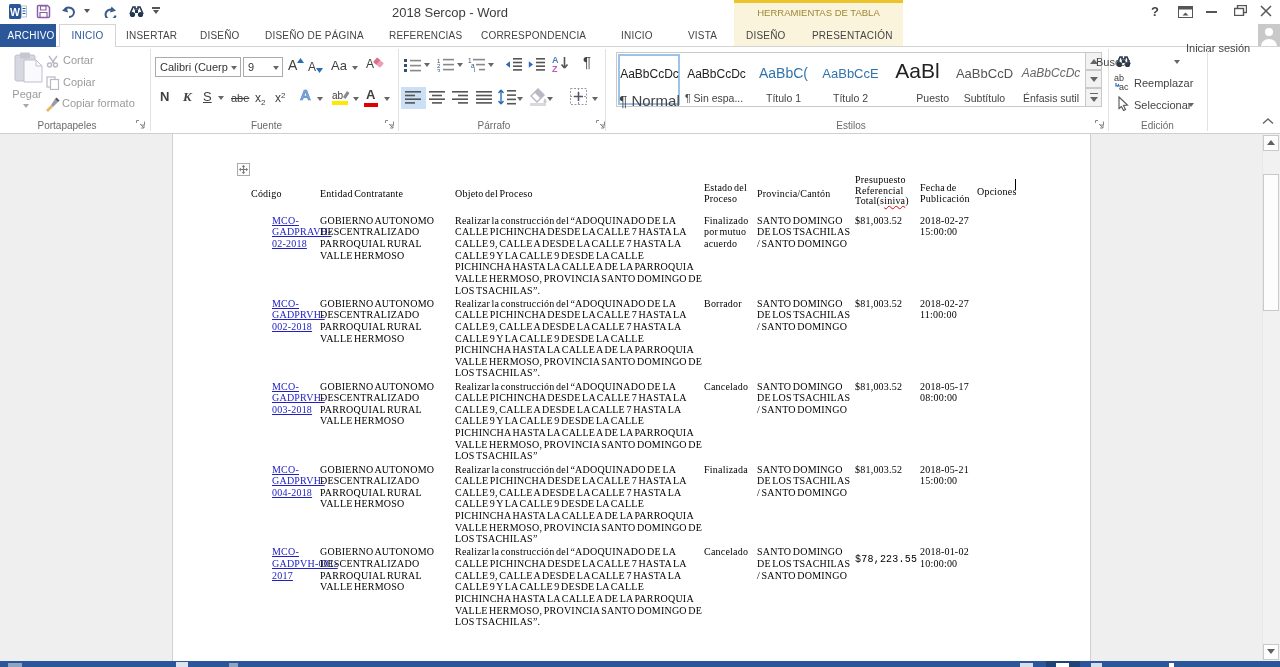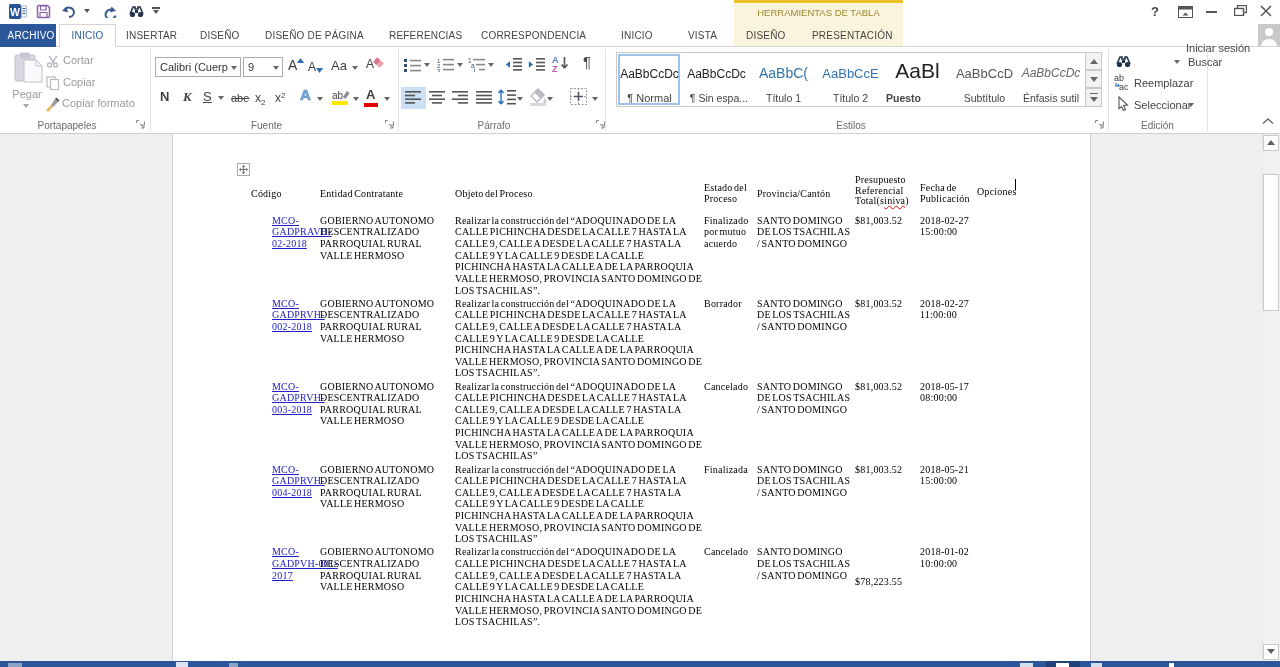--- a/index.html
+++ b/index.html
@@ -64,20 +64,21 @@
       <circle cx="4.5" cy="10.5" r="2.6" fill="#24364f"></circle>
       <circle cx="12.5" cy="10.5" r="2.6" fill="#24364f"></circle>
       <rect x="7" y="6" width="3" height="3" fill="#24364f"></rect>
     </svg>
   </div>
   <div class="abs" style="left:152px;top:7px;width:8px;height:1.5px;background:#555;"></div>
   <div class="abs" style="left:153px;top:10px;">
       <span class="dd" style="border-top-color:#555;"></span>
     </div>
 
+  <div class="abs" style="left:320px;top:5px;width:260px;height:15px;text-align:center;font-size:13px;color:#3c3c3c;">2018 Sercop - Word</div>
 
   <div class="abs" style="left:1151px;top:4px;font-size:13px;color:#444;font-weight:bold;">?</div>
   <div class="abs" style="left:1178px;top:6px;">
     <svg width="15" height="12">
       <rect x="0.5" y="0.5" width="14" height="11" fill="none" stroke="#555" stroke-width="1"></rect>
       <rect x="0.5" y="0.5" width="14" height="3" fill="#555"></rect>
       <path d="M7.5 9.5 l-3 3 h6 z" fill="#555" transform="translate(0,-3)"></path>
     </svg>
   </div>
   <div class="abs" style="left:1206px;top:11px;width:11px;height:2px;background:#555;"></div>
@@ -372,29 +373,29 @@
       <svg width="9" height="9">
         <path d="M0.5 3 V0.5 H3 M5 5 h3.5 v-3.5" fill="none" stroke="#888" stroke-width="1"></path>
         <path d="M4 4 l4 4 M8 8 v-3 M8 8 h-3" stroke="#888" stroke-width="1"></path>
       </svg>
     </div>
   </div>
   <div id="grp-estilos">
     <div class="abs" style="left:616px;top:52px;width:486px;height:55px;border:1px solid #c9c9c9;background:#fff;"></div>
     <div class="abs" style="left:618px;top:54px;width:62px;height:51px;border:2px solid #9ec3ea;background:#fff;"></div>
     <div class="abs" style="left:618px;top:67px;width:63px;text-align:center;font-size:12px;color:#222;white-space:nowrap;">AaBbCcDc</div>
-    <div class="abs" style="left:618px;top:91.5px;width:63px;text-align:center;font-size:11px;color:#444;">¶ Normal</div>
+    <div class="abs" style="left:618px;top:91.5px;width:63px;text-align:center;font-size:15px;color:#444;">¶ Normal</div>
     <div class="abs" style="left:685px;top:67px;width:63px;text-align:center;font-size:12px;color:#222;white-space:nowrap;">AaBbCcDc</div>
-    <div class="abs" style="left:685px;top:91.5px;width:63px;text-align:right;font-size:10.5px;color:#444;white-space:nowrap;">¶ Sin espa...</div>
+    <div class="abs" style="left:685px;top:91.5px;width:63px;text-align:left;font-size:10.5px;color:#444;white-space:nowrap;">¶ Sin espa...</div>
     <div class="abs" style="left:752px;top:64.5px;width:63px;text-align:center;font-size:14px;color:#3173ae;white-space:nowrap;">AaBbC(</div>
     <div class="abs" style="left:752px;top:91.5px;width:63px;text-align:center;font-size:10.5px;color:#444;">Título 1</div>
     <div class="abs" style="left:819px;top:66px;width:63px;text-align:center;font-size:13px;color:#3173ae;white-space:nowrap;">AaBbCcE</div>
     <div class="abs" style="left:819px;top:91.5px;width:63px;text-align:center;font-size:10.5px;color:#444;">Título 2</div>
     <div class="abs" style="left:886px;top:59px;width:63px;text-align:center;font-size:21px;color:#222;white-space:nowrap;">AaBl</div>
-    <div class="abs" style="left:886px;top:91.5px;width:63px;text-align:left;font-size:10.5px;color:#444;font-weight:bold;">Puesto</div>
+    <div class="abs" style="left:886px;top:91.5px;width:63px;text-align:right;font-size:10.5px;color:#444;">Puesto</div>
     <div class="abs" style="left:953px;top:66px;width:63px;text-align:center;font-size:13px;color:#555;white-space:nowrap;">AaBbCcD</div>
     <div class="abs" style="left:953px;top:91.5px;width:63px;text-align:center;font-size:10.5px;color:#444;">Subtítulo</div>
     <div class="abs" style="left:1018px;top:66px;width:66px;text-align:center;font-size:12px;color:#666;font-style:italic;white-space:nowrap;">AaBbCcDc</div>
     <div class="abs" style="left:1018px;top:91.5px;width:66px;text-align:center;font-size:10.5px;color:#444;white-space:nowrap;">Énfasis sutil</div>
     <div class="abs" style="left:1085px;top:52px;width:17px;height:18px;border:1px solid #c9c9c9;background:#f2f2f2;"></div>
     <div class="abs" style="left:1089.5px;top:58.5px;">
         <svg width="8" height="5">
           <path d="M4 0 L8 5 H0 z" fill="#666"></path>
         </svg>
       </div>
@@ -420,21 +421,21 @@
   </div>
   <div id="grp-edicion">
     <div class="abs" style="left:1115px;top:54px;">
       <svg width="17" height="14">
         <path d="M2 10 L5 3 h2 v2 h3 V3 h2 l3 7" fill="none" stroke="#24364f" stroke-width="1.6"></path>
         <circle cx="4.5" cy="10.5" r="2.6" fill="#24364f"></circle>
         <circle cx="12.5" cy="10.5" r="2.6" fill="#24364f"></circle>
         <rect x="7" y="6" width="3" height="3" fill="#24364f"></rect>
       </svg>
     </div>
-    <div class="abs btxt" style="left:1188px;top:55.5px;">Buscar</div>
+    <div class="abs btxt" style="left:1096px;top:55.5px;">Buscar</div>
     <div class="abs" style="left:1174px;top:59.5px;">
         <span class="dd" style="border-top-color:#666;"></span>
       </div>
     <div class="abs" style="left:1114px;top:74px;">
       <svg width="19" height="16">
         <text x="0" y="7" font-size="9" fill="#404040" font-family="Liberation Sans">ab</text>
         <text x="5" y="15.5" font-size="9" fill="#404040" font-family="Liberation Sans">ac</text>
         <path d="M2 9 v3 h2" fill="none" stroke="#2b6cb8" stroke-width="1.2"></path>
         <path d="M4 10.5 l0 3 l3 -1.5 z" fill="#2b6cb8" transform="rotate(-90 4.5 12)"></path>
       </svg>
@@ -516,21 +517,21 @@
     <div class="abs serif" style="left:704px;top:463.5px;">Finalizada</div>
     <div class="abs serif" style="left:757px;top:463.5px;">SANTO DOMINGO<br>DE LOS TSACHILAS<br>/ SANTO DOMINGO</div>
     <div class="abs serif" style="left:855px;top:463.5px;">$81,003.52</div>
     <div class="abs serif" style="left:920px;top:463.5px;">2018-05-21<br>15:00:00</div>
 
     <div class="abs serif lnk" style="left:251px;top:546.4px;">MCO-<br>GADPVH-001-<br>2017</div>
     <div class="abs serif" style="left:320px;top:546.4px;">GOBIERNO AUTONOMO<br>DESCENTRALIZADO<br>PARROQUIAL RURAL<br>VALLE HERMOSO</div>
     <div class="abs serif objeto" style="left:455px;top:546.4px;">Realizar la construcción del “ADOQUINADO DE LA<br>CALLE PICHINCHA DESDE LA CALLE 7 HASTA LA<br>CALLE 9, CALLE A DESDE LA CALLE 7 HASTA LA<br>CALLE 9 Y LA CALLE 9 DESDE LA CALLE<br>PICHINCHA HASTA LA CALLE A DE LA PARROQUIA<br>VALLE HERMOSO, PROVINCIA SANTO DOMINGO DE<br>LOS TSACHILAS”.</div>
     <div class="abs serif" style="left:704px;top:546.4px;">Cancelado</div>
     <div class="abs serif" style="left:757px;top:546.4px;">SANTO DOMINGO<br>DE LOS TSACHILAS<br>/ SANTO DOMINGO</div>
-    <div class="abs serif" style="left:855px;top:576px;">$78,223.55</div>
+    <div class="abs serif" style="left:855px;top:554px;font-family:Liberation Mono, monospace;">$78,223.55</div>
     <div class="abs serif" style="left:920px;top:546.4px;">2018-01-02<br>10:00:00</div>
   </div>
 
   <div id="scrollbar">
     <div class="abs" style="left:1262px;top:134px;width:18px;height:527px;background:#f1f1f1;border-left:1px solid #e8e8e8;"></div>
     <div class="abs" style="left:1263px;top:135px;width:16px;height:16px;background:#fdfdfd;border:1px solid #c9c9c9;"></div>
     <div class="abs" style="left:1267px;top:140px;">
         <svg width="8" height="5">
           <path d="M4 0 L8 5 H0 z" fill="#606060"></path>
         </svg>

